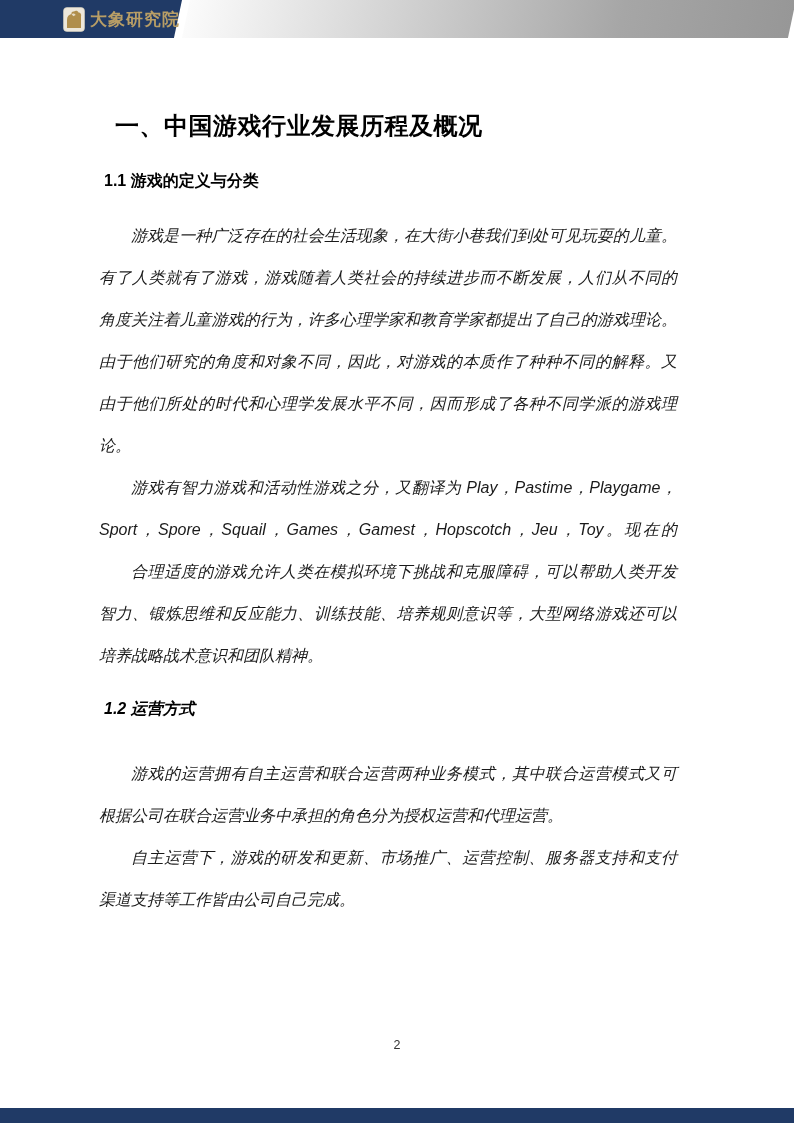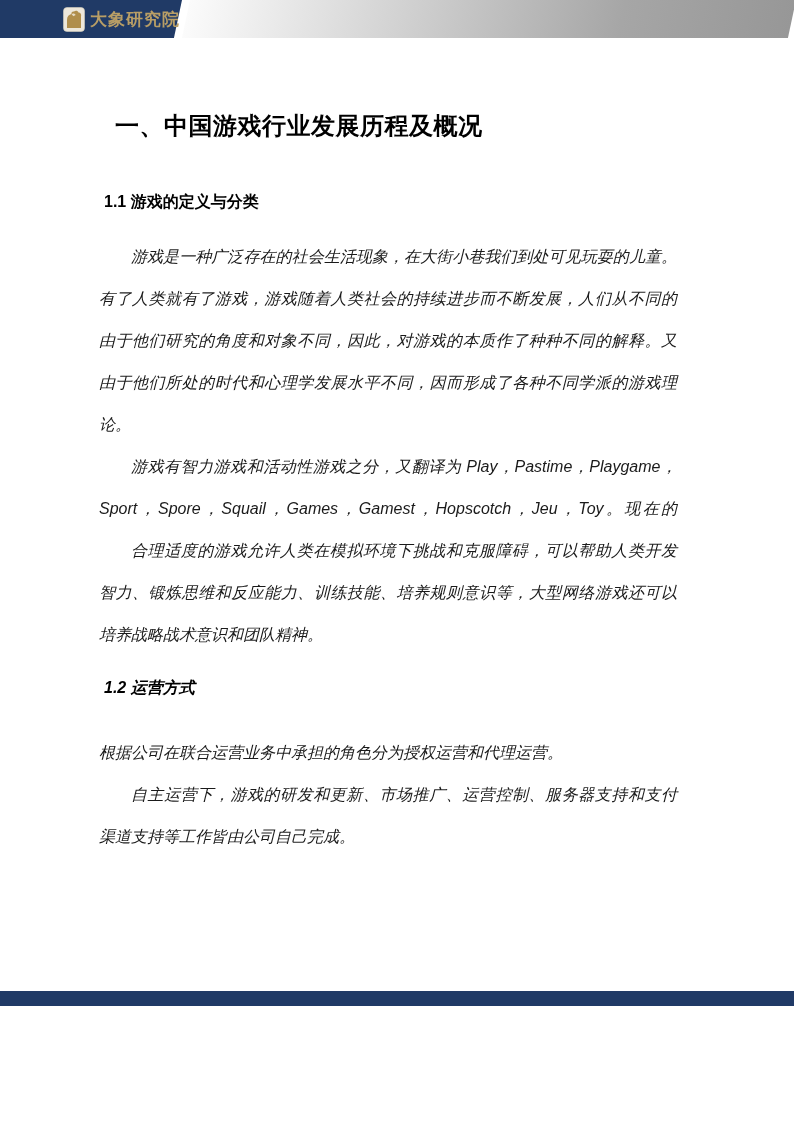--- a/index.html
+++ b/index.html
@@ -1,17 +1,17 @@
 <!DOCTYPE html>
 <html><head>
 <meta charset="utf-8">
 <style>
   html,body { margin:0; padding:0; background:#ffffff; }
   .page {
-    position:relative; width:794px; height:1006px; margin:0 auto;
+    position:relative; width:794px; height:1123px; margin:0 auto;
     background:#ffffff; overflow:hidden;
     font-family:"Liberation Sans", sans-serif; color:#1a1a1a;
   }
 
   
   .header { position:absolute; top:0; left:0; width:794px; height:40px; }
   .band-navy {
     position:absolute; top:0; left:-26px; width:208px; height:38px;
     background:#203a66; transform:skewX(-12deg); transform-origin:top left;
   }
@@ -29,21 +29,21 @@
   }
 
   
   .content { position:absolute; left:99px; top:38px; width:578px; font-size:16px; }
   .doc-title {
     margin:74px 0 0 16px; font-size:24px; line-height:28px;
     font-weight:700; color:#000; letter-spacing:0.5px;
   }
   .sec-heading {
     font-size:16px; line-height:24px; font-weight:700; color:#000;
-    margin:50px 0 0 5px;
+    margin:29px 0 0 5px;
   }
   .sec-heading.second { margin-top:20px;font-style:italic; }
   .body-block { margin-top:22px;font-style:italic; }
   .body-block.second { margin-top:32px; }
   .p-line {
     line-height:42px; white-space:normal;
     text-align:justify; text-align-last:justify;
   }
   .p-line.last { text-align-last:left; }
   .p-line.first { text-indent:32px; }
@@ -76,32 +76,34 @@
     <div class="brand">大象研究院</div>
   </div>
 
   <div class="content">
     <h1 class="doc-title">一、中国游戏行业发展历程及概况</h1>
 
     <div class="sec-heading">1.1 游戏的定义与分类</div>
     <div class="body-block">
         <div class="p-line first">游戏是一种广泛存在的社会生活现象，在大街小巷我们到处可见玩耍的儿童。</div>
         <div class="p-line">有了人类就有了游戏，游戏随着人类社会的持续进步而不断发展，人们从不同的</div>
+        <div class="p-line">角度关注着儿童游戏的行为，许多心理学家和教育学家都提出了自己的游戏理论。</div>
         <div class="p-line">由于他们研究的角度和对象不同，因此，对游戏的本质作了种种不同的解释。又</div>
         <div class="p-line">由于他们所处的时代和心理学发展水平不同，因而形成了各种不同学派的游戏理</div>
         <div class="p-line last">论。</div>
         <div class="p-line first">游戏有智力游戏和活动性游戏之分，又翻译为 Play，Pastime，Playgame，</div>
         <div class="p-line">Sport，Spore，Squail，Games，Gamest，Hopscotch，Jeu，Toy。现在的</div>
         <div class="p-line first">合理适度的游戏允许人类在模拟环境下挑战和克服障碍，可以帮助人类开发</div>
         <div class="p-line">智力、锻炼思维和反应能力、训练技能、培养规则意识等，大型网络游戏还可以</div>
         <div class="p-line last">培养战略战术意识和团队精神。</div>
       </div>
 
     <div class="sec-heading second">1.2 运营方式</div>
     <div class="body-block second">
+        <div class="p-line first">游戏的运营拥有自主运营和联合运营两种业务模式，其中联合运营模式又可</div>
         <div class="p-line last">根据公司在联合运营业务中承担的角色分为授权运营和代理运营。</div>
         <div class="p-line first">自主运营下，游戏的研发和更新、市场推广、运营控制、服务器支持和支付</div>
         <div class="p-line last">渠道支持等工作皆由公司自己完成。</div>
       </div>
   </div>
 
   <div class="page-number">2</div>
   <div class="footer-band"></div>
 
 </div>

